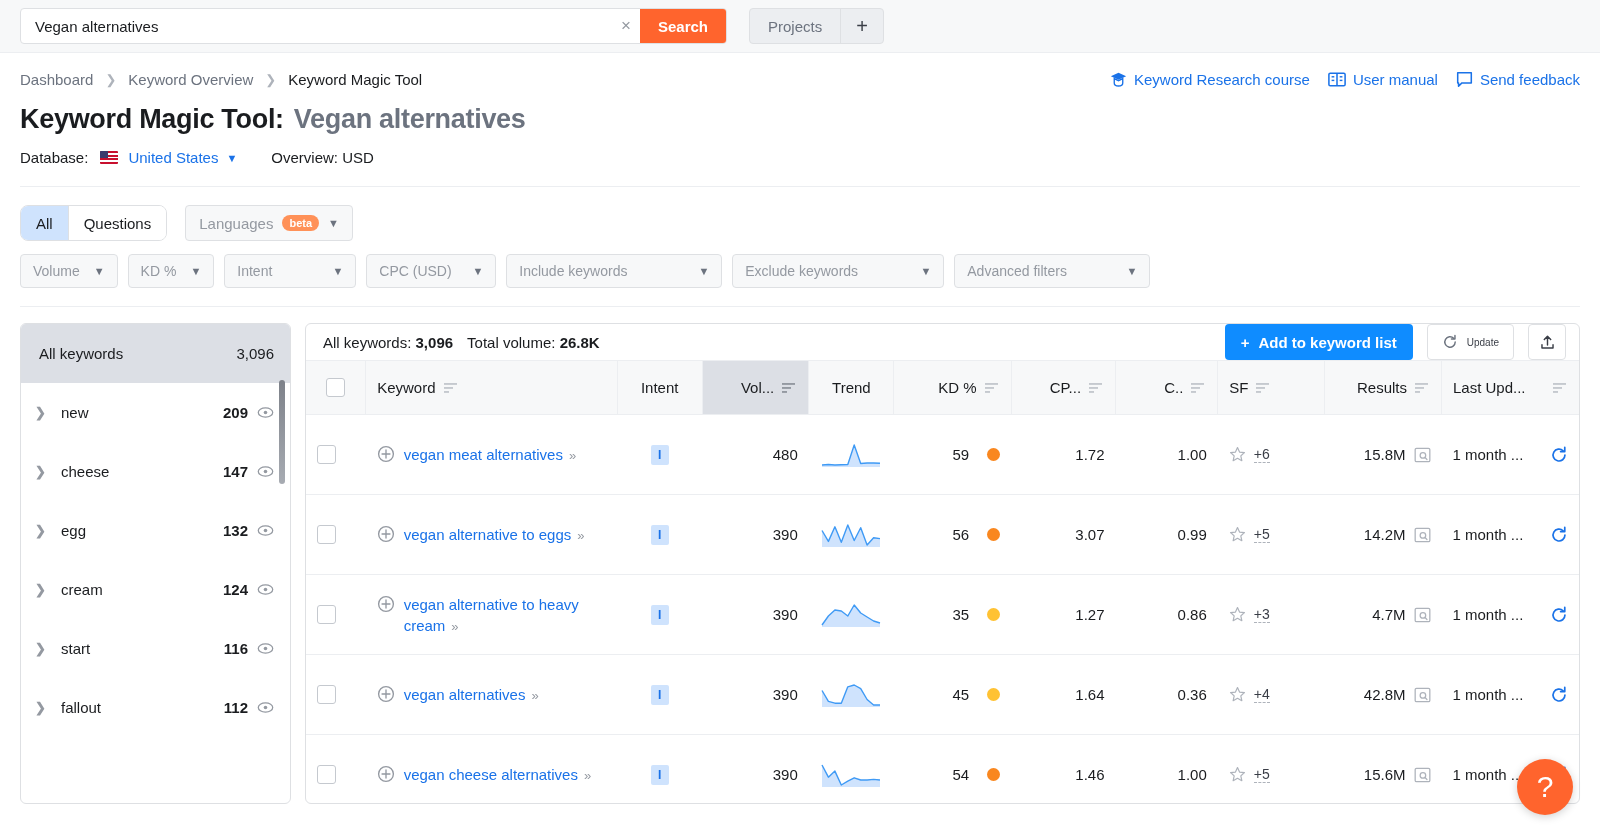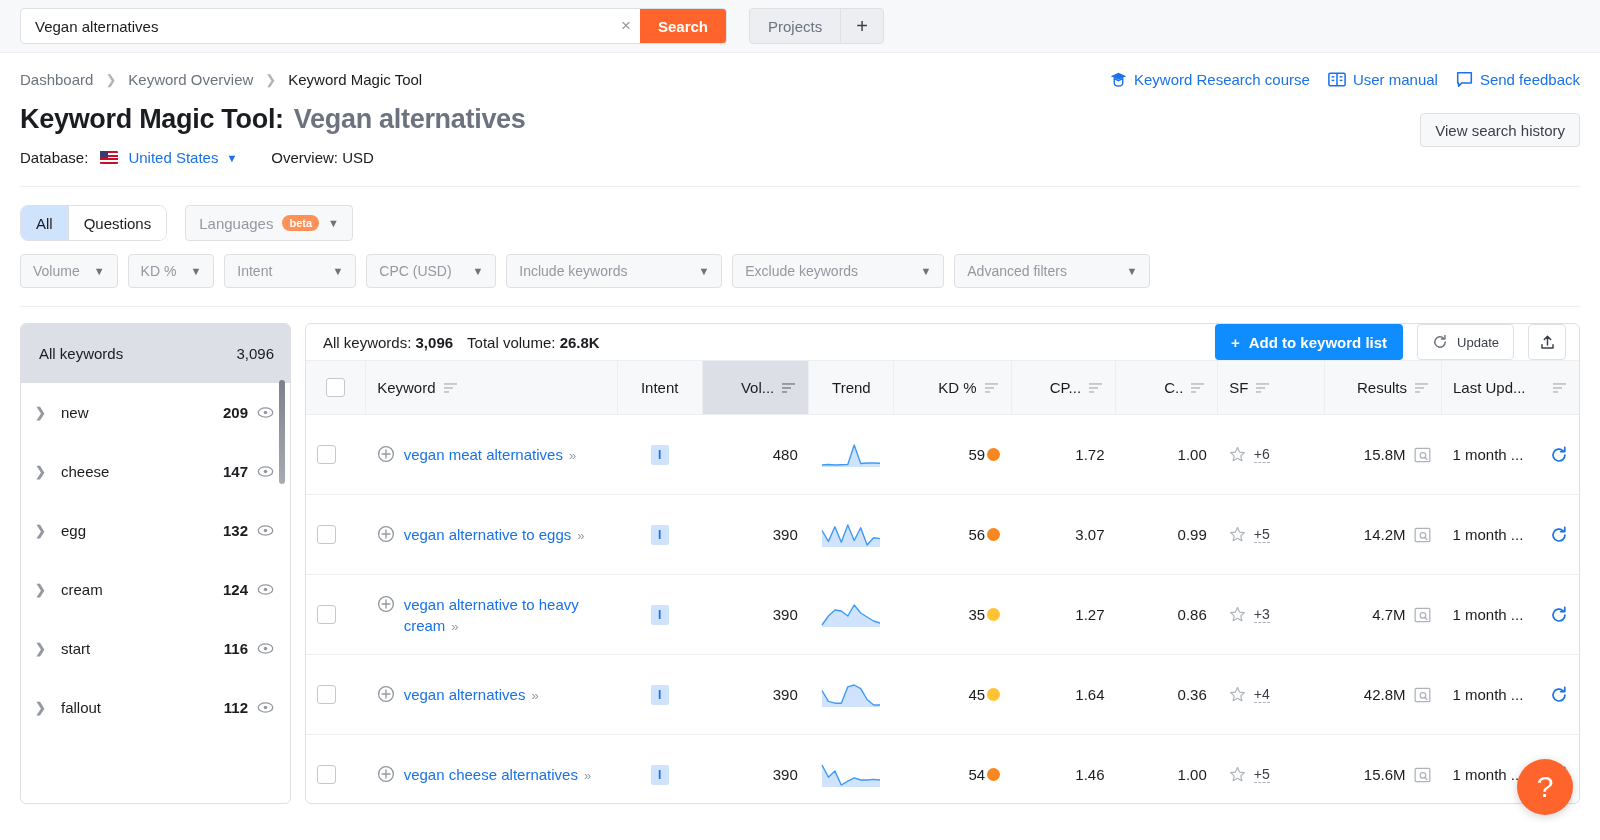--- a/index.html
+++ b/index.html
@@ -348,21 +348,21 @@
     display: flex; align-items: center; gap: 9px;
     cursor: pointer;
     font-family: "Liberation Sans", sans-serif;
   }
   .btn-ghost {
     height: 36px;
     background: #fff;
     border: 1px solid #dee0e3;
     border-radius: 4px;
     padding: 0 14px;
-    font-size: 13px;
+    font-size: 10px;
     color: #3a3e47;
     display: flex; align-items: center; gap: 9px;
     cursor: pointer;
     font-family: "Liberation Sans", sans-serif;
   }
   .btn-icon {
     width: 38px; height: 36px;
     background: #fff;
     border: 1px solid #dee0e3;
     border-radius: 4px;
@@ -422,21 +422,21 @@
   .chev2 { color: #9499a1; font-size: 13px; letter-spacing: -1px; margin-left: 6px; white-space: nowrap; }
   .intent-badge {
     display: inline-flex; align-items: center; justify-content: center;
     width: 18px; height: 20px;
     background: #cfe3fd;
     color: #1a72e8;
     font-size: 12px;
     font-weight: 700;
     border-radius: 2px;
   }
-  .kd-wrap { display: flex; align-items: center; justify-content: flex-end; gap: 2px; }
+  .kd-wrap { display: flex; align-items: center; justify-content: flex-end; gap: 18px; }
   .kd-dot { width: 13px; height: 13px; border-radius: 50%; flex-shrink: 0; }
   .sf-wrap { display: flex; align-items: center; gap: 8px; }
   .sf-plus {
     color: #3a3e47;
     font-size: 14px;
     border-bottom: 1px dashed #aeb3bb;
     cursor: pointer;
     line-height: 1.2;
   }
   .res-wrap { display: flex; align-items: center; justify-content: flex-end; gap: 8px; }
@@ -518,21 +518,20 @@
       <span>User manual</span>
     </div>
     <div class="hlink">
       <svg width="17" height="17" viewBox="0 0 20 20">
         <path d="M2 2 H18 V14 H7 L3 18 V14 H2 Z" fill="none" stroke="#1a72e8" stroke-width="1.8" stroke-linejoin="round"></path>
       </svg>
       <span>Send feedback</span>
     </div>
   </div>
 
-  <div class="view-history">View search history</div>
   <div class="header-divider"></div>
 </div>
 
 <div class="filters">
   <div class="tabrow">
     <div class="seg">
       <div class="tab sel">All</div>
       <div class="tab">Questions</div>
     </div>
     <div class="lang-box">

